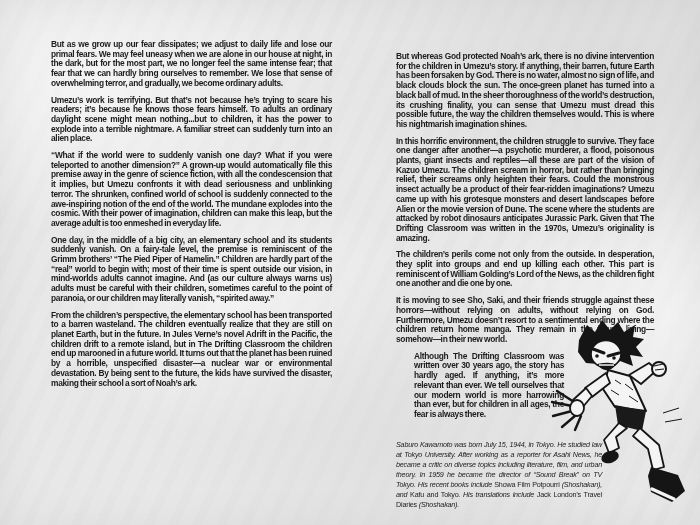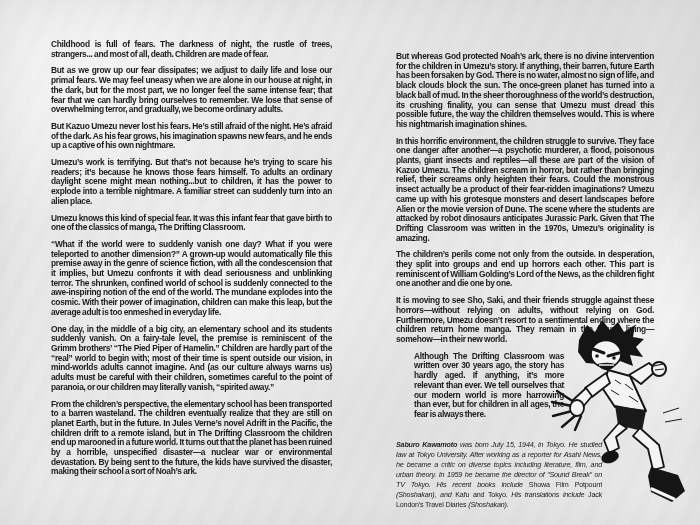--- a/index.html
+++ b/index.html
@@ -27,44 +27,41 @@
   .col-left{left:51px;top:40px;width:281px;}
   .col-right{left:396px;top:52px;width:258px;}
   .seg-italic{}
   p.wrap{margin-right:90px;margin-left:18px;}
   .illustration{position:absolute;left:545px;top:318px;width:150px;height:195px;}
   .bio{
     position:absolute;left:396px;top:440px;width:206px;
     font-size:7.2px;line-height:10px;font-style:italic;color:#222;
     text-align:justify;letter-spacing:-0.2px;
   }
-  .seg-bio-name{font-weight:bold;}
+  .seg-bio-name{font-weight:normal;}
   .seg-roman{font-style:normal;}
 </style>
 </head>
 <body>
 
 <div class="spread">
 
   <div class="col col-left">
-      <p><span>Childhood is full of fears. The darkness of night, the rustle of trees, strangers... and most of all, death. Children are made of fear.</span></p>
       <p><span>But as we grow up our fear dissipates; we adjust to daily life and lose our primal fears. We may feel uneasy when we are alone in our house at night, in the dark, but for the most part, we no longer feel the same intense fear; that fear that we can hardly bring ourselves to remember. We lose that sense of overwhelming terror, and gradually, we become ordinary adults.</span></p>
-      <p><span>But Kazuo Umezu never lost his fears. He’s still afraid of the night. He’s afraid of the dark. As his fear grows, his imagination spawns new fears, and he ends up a captive of his own nightmare.</span></p>
       <p><span>Umezu’s work is terrifying. But that’s not because he’s trying to scare his readers; it’s because he knows those fears himself. To adults an ordinary daylight scene might mean nothing...but to children, it has the power to explode into a terrible nightmare. A familiar street can suddenly turn into an alien place.</span></p>
-      <p><span>Umezu knows this kind of special fear. It was this infant fear that gave birth to one of the classics of manga, </span><span class="seg-italic">The Drifting Classroom</span><span>.</span></p>
       <p><span>“What if the world were to suddenly vanish one day? What if you were teleported to another dimension?” A grown-up would automatically file this premise away in the genre of science fiction, with all the condescension that it implies, but Umezu confronts it with dead seriousness and unblinking terror. The shrunken, confined world of school is suddenly connected to the awe-inspiring notion of the end of the world. The mundane explodes into the cosmic. With their power of imagination, children can make this leap, but the average adult is too enmeshed in everyday life.</span></p>
       <p><span>One day, in the middle of a big city, an elementary school and its students suddenly vanish. On a fairy-tale level, the premise is reminiscent of the Grimm brothers’ “The Pied Piper of Hamelin.” Children are hardly part of the “real” world to begin with; most of their time is spent outside our vision, in mind-worlds adults cannot imagine. And (as our culture always warns us) adults must be careful with their children, sometimes careful to the point of paranoia, or our children may literally vanish, “spirited away.”</span></p>
       <p><span>From the children’s perspective, the elementary school has been transported to a barren wasteland. The children eventually realize that they are still on planet Earth, but in the future. In Jules Verne’s novel </span><span class="seg-italic">Adrift in the Pacific</span><span>, the children drift to a remote island, but in </span><span class="seg-italic">The Drifting Classroom</span><span> the children end up marooned in a future world. It turns out that the planet has been ruined by a horrible, unspecified disaster—a nuclear war or environmental devastation. By being sent to the future, the kids have survived the disaster, making their school a sort of Noah’s ark.</span></p>
     </div>
 
   <div class="col col-right">
     <div>
         <p><span>But whereas God protected Noah’s ark, there is no divine intervention for the children in Umezu’s story. If anything, their barren, future Earth has been forsaken by God. There is no water, almost no sign of life, and black clouds block the sun. The once-green planet has turned into a black ball of mud. In the sheer thoroughness of the world’s destruction, its crushing finality, you can sense that Umezu must dread this possible future, the way the children themselves would. This is where his nightmarish imagination shines.</span></p>
         <p><span>In this horrific environment, the children struggle to survive. They face one danger after another—a psychotic murderer, a flood, poisonous plants, giant insects and reptiles—all these are part of the vision of Kazuo Umezu. The children scream in horror, but rather than bringing relief, their screams only heighten their fears. Could the monstrous insect actually be a product of their fear-ridden imaginations? Umezu came up with his grotesque monsters and desert landscapes before </span><span class="seg-italic">Alien</span><span> or the movie version of </span><span class="seg-italic">Dune</span><span>. The scene where the students are attacked by robot dinosaurs anticipates </span><span class="seg-italic">Jurassic Park</span><span>. Given that </span><span class="seg-italic">The Drifting Classroom</span><span> was written in the 1970s, Umezu’s originality is amazing.</span></p>
-        <p><span>The children’s perils come not only from the outside. In desperation, they split into groups and end up horrors each other. This part is reminiscent of William Golding’s </span><span class="seg-italic">Lord of the News</span><span>, as the children fight one another and die one by one.</span></p>
+        <p><span>The children’s perils come not only from the outside. In desperation, they split into groups and end up killing each other. This part is reminiscent of William Golding’s </span><span class="seg-italic">Lord of the News</span><span>, as the children fight one another and die one by one.</span></p>
         <p><span>It is moving to see Sho, Saki, and their friends struggle against these horrors—without relying on adults, without relying on God. Furthermore, Umezu doesn’t resort to a sentimental ending where the children return home manga. They remain in the future, living—somehow—in their new world.</span></p>
       </div>
     <p class="wrap"><span>Although </span><span class="seg-italic">The Drifting Classroom</span><span> was written over 30 years ago, the story has hardly aged. If anything, it’s more relevant than ever. We tell ourselves that our modern world is more harrowing than ever, but for children in all ages, the fear is always there.</span></p>
   </div>
 
   <div class="illustration">
     <svg width="150" height="195" viewBox="0 0 150 195" xmlns="http://www.w3.org/2000/svg">
 
       <path d="M34,22 L42,7 L50,14 L57,2 L65,12 L73,4 L79,14 L90,7 L88,19 L99,21 L91,29 L98,39 L85,37 L88,48 L75,43 L66,50 L53,46 L41,45 L33,34 Z" fill="#151515"></path>
 

